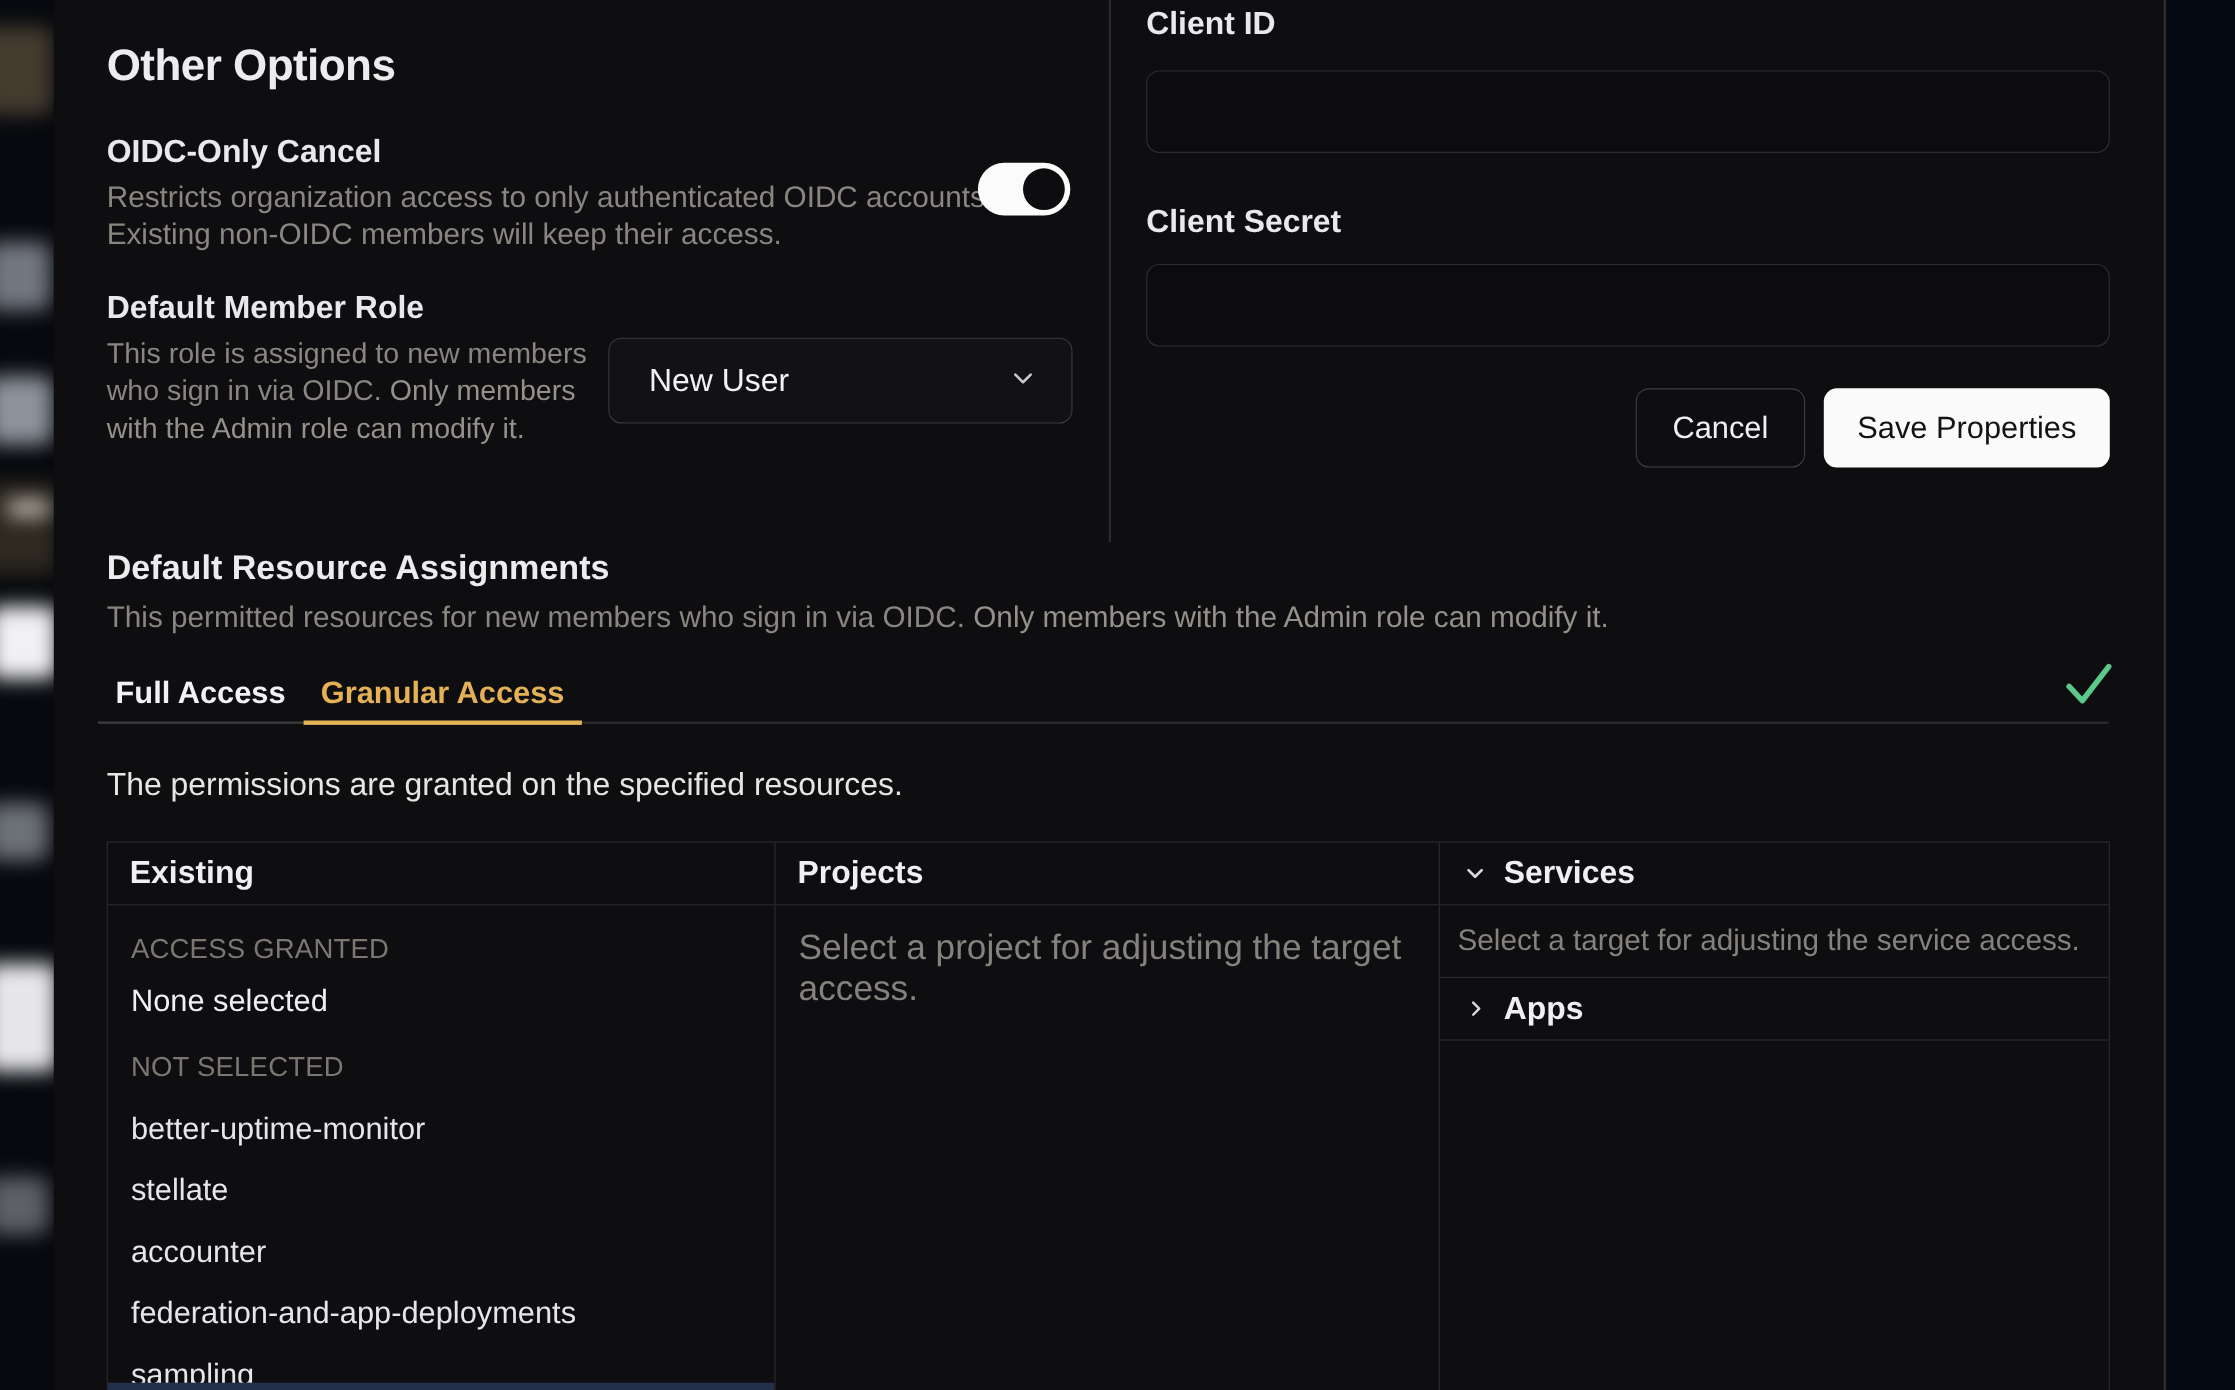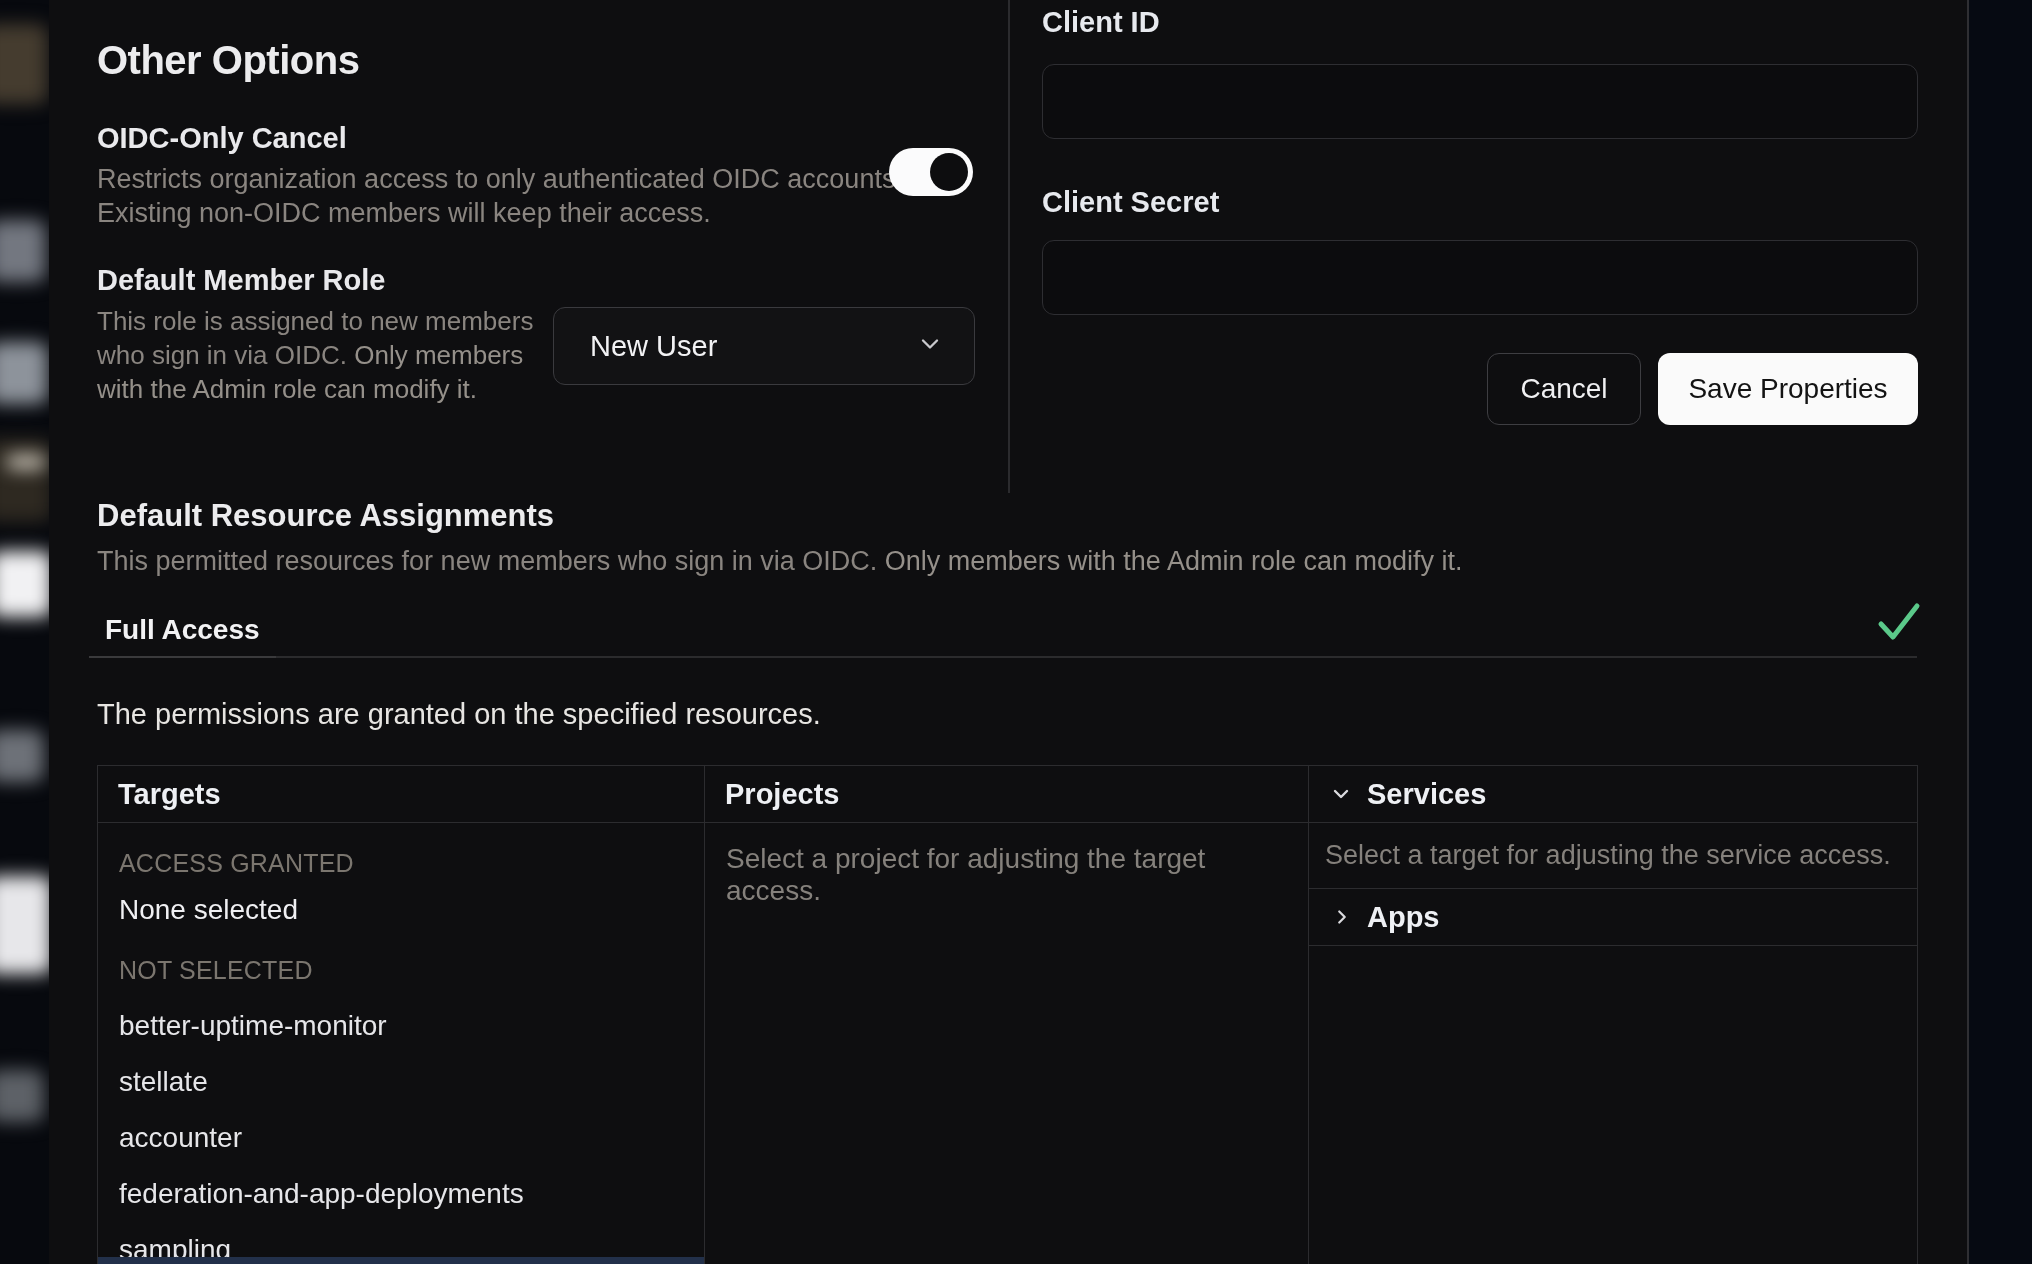--- a/index.html
+++ b/index.html
@@ -94,21 +94,21 @@
   .col-header .chev { margin-right:14px; display:flex; }
 
   .projects-body { padding:26px 20px 0 21px; }
   .muted-label { font-size:25px; color:#7b766f; letter-spacing:0.2px; }
   .granted-value { font-size:28px; color:#f0f0f3; margin-top:16px; }
   .not-selected-label { margin-top:30px; }
   .project-list { list-style:none; margin-top:4px; }
   .project-item { font-size:28px; color:#e6e6e9; margin-top:26px; line-height:30px; cursor:pointer; }
   .partial-row { position:absolute; left:0; right:0; top:491px; height:8px; background:#22304a; }
 
-  .targets-body { padding:20px 20px 0 21px; font-size:28px; color:#85817c; }
+  .targets-body { padding:20px 20px 0 21px; font-size:32px; color:#85817c; }
 
   .svc-row-msg { height:66px; display:flex; align-items:center; padding:0 16px; border-bottom:1px solid #2c2c2f; font-size:27px; color:#85817c; }
   .svc-row-apps { height:57px; display:flex; align-items:center; padding:0 22px; border-bottom:1px solid #2c2c2f; font-size:29px; font-weight:700; color:#eef0f4; cursor:pointer; }
   .svc-row-apps .chev { margin-right:14px; display:flex; }
 </style>
 </head>
 <body>
 
 <div class="page">
 
@@ -160,33 +160,34 @@
     <button class="btn btn-cancel">Cancel</button>
     <button class="btn btn-save">Save Properties</button>
 
     <div class="res-title">Default Resource Assignments</div>
     <div class="res-desc">
       <span>This permitted resources for new members who sign in via OIDC. </span><span class="bold-part">Only members with the Admin role can modify it.</span>
     </div>
 
     <div class="tabs-row">
       <div class="tab tab-full">Full Access</div>
+      <div class="tab tab-granular">Granular Access</div>
     </div>
     <div class="check">
       <svg width="48" height="44" viewBox="0 0 48 44" fill="none">
           <path d="M6 24l12 13L42 6" stroke="#5bc98a" stroke-width="5" stroke-linecap="round" stroke-linejoin="round"></path>
         </svg>
     </div>
 
     <div class="perm-note">The permissions are granted on the specified resources.</div>
 
     <div class="res-table">
 
       <div class="col">
-        <div class="col-header">Targets</div>
+        <div class="col-header">Existing</div>
         <div class="projects-body">
           <div class="muted-label">ACCESS GRANTED</div>
           <div class="granted-value">None selected</div>
           <div class="muted-label not-selected-label">NOT SELECTED</div>
           <ul class="project-list">
 
               <li class="project-item">better-uptime-monitor</li>
 
               <li class="project-item">stellate</li>
 

